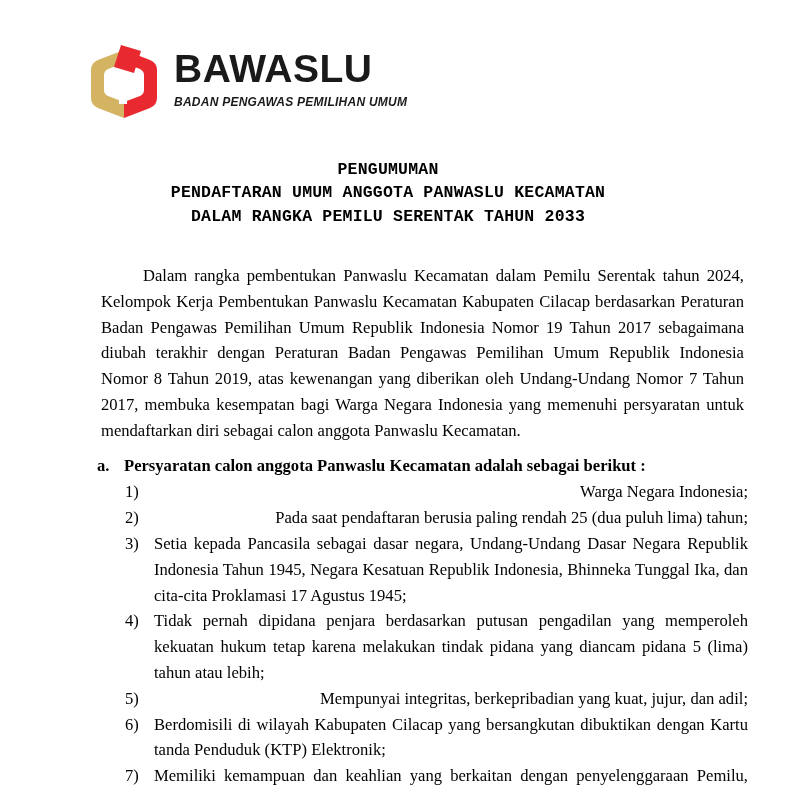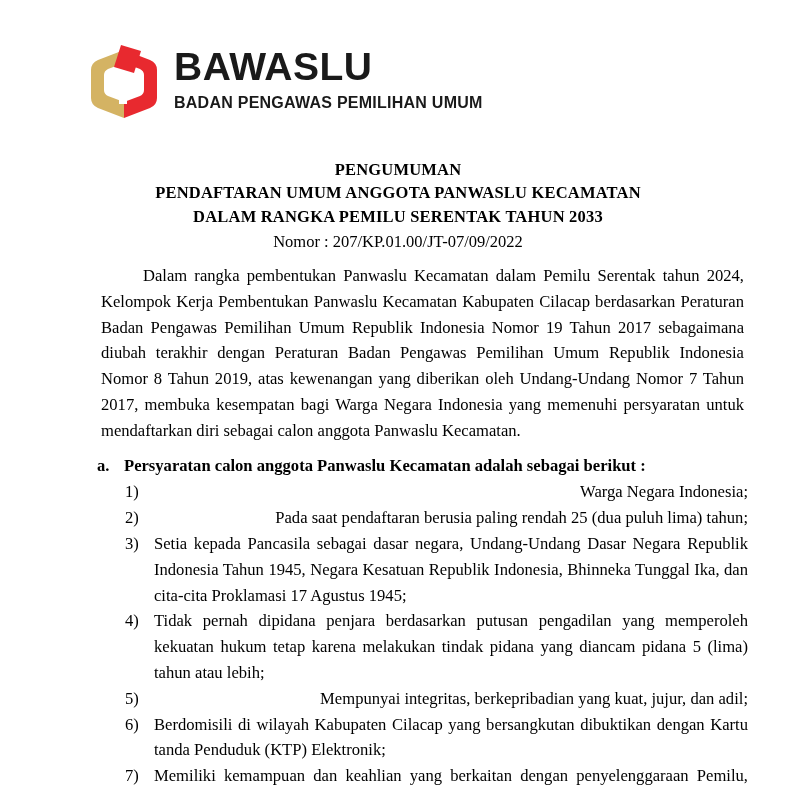--- a/index.html
+++ b/index.html
@@ -45,41 +45,43 @@
     font-family: "Liberation Sans", "DejaVu Sans", sans-serif;
     color: #1a1a1a;
   }
   .logo-words .brand {
     font-size: 39px;
     font-weight: bold;
     letter-spacing: 0.5px;
     line-height: 0.98;
   }
   .logo-words .sub1 {
-    font-size: 16px;
+    font-size: 12px;
     font-weight: bold;
     letter-spacing: 0.25px;
     line-height: 1.12;
     margin-top: 8px;
+    font-style: italic;
   }
   .logo-words .sub2 {
     font-size: 18.5px;
     font-weight: bold;
     letter-spacing: 0.2px;
     line-height: 1.08;
     margin-top: 1px;
   }
 
   
   .title-block {
     position: absolute;
-    left: 48px;
+    left: 38px;
     top: 158px;
     width: 700px;
     text-align: center;
+    font-family: Liberation Mono, monospace;
   }
   .title-block .t-line {
     font-size: 16.5px;
     font-weight: bold;
     line-height: 1.42;
     letter-spacing: 0.2px;
   }
   .title-block .t-nomor {
     font-size: 16.5px;
     font-weight: normal;
@@ -177,21 +179,20 @@
     <div class="logo-words">
       <div class="brand">BAWASLU</div>
       <div class="sub1">BADAN PENGAWAS PEMILIHAN UMUM</div>
     </div>
   </div>
 
   <div class="title-block">
     <div class="t-line">PENGUMUMAN</div>
     <div class="t-line">PENDAFTARAN UMUM ANGGOTA PANWASLU KECAMATAN</div>
     <div class="t-line">DALAM RANGKA PEMILU SERENTAK TAHUN 2033</div>
-    <div class="t-nomor">Nomor : 207/KP.01.00/JT-07/09/2022</div>
   </div>
 
   <div class="body-area">
 
     <p class="para">Dalam rangka pembentukan Panwaslu Kecamatan dalam Pemilu Serentak tahun 2024, Kelompok Kerja Pembentukan Panwaslu Kecamatan Kabupaten Cilacap berdasarkan Peraturan Badan Pengawas Pemilihan Umum Republik Indonesia Nomor 19 Tahun 2017 sebagaimana diubah terakhir dengan Peraturan Badan Pengawas Pemilihan Umum Republik Indonesia Nomor 8 Tahun 2019, atas kewenangan yang diberikan oleh Undang-Undang Nomor 7 Tahun 2017, membuka kesempatan bagi Warga Negara Indonesia yang memenuhi persyaratan untuk mendaftarkan diri sebagai calon anggota Panwaslu Kecamatan.</p>
 
     <div class="section">
       <div class="section-marker">a.</div>
       <div class="section-heading">Persyaratan calon anggota Panwaslu Kecamatan adalah sebagai berikut :</div>
     </div>

